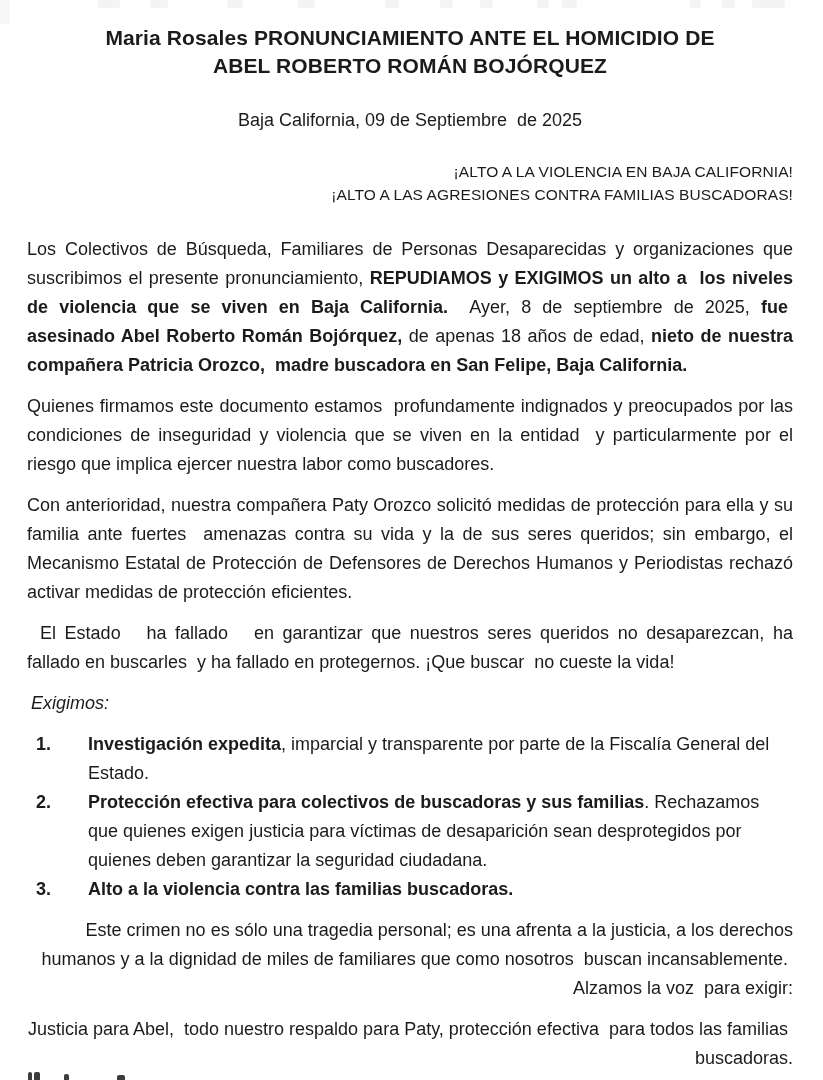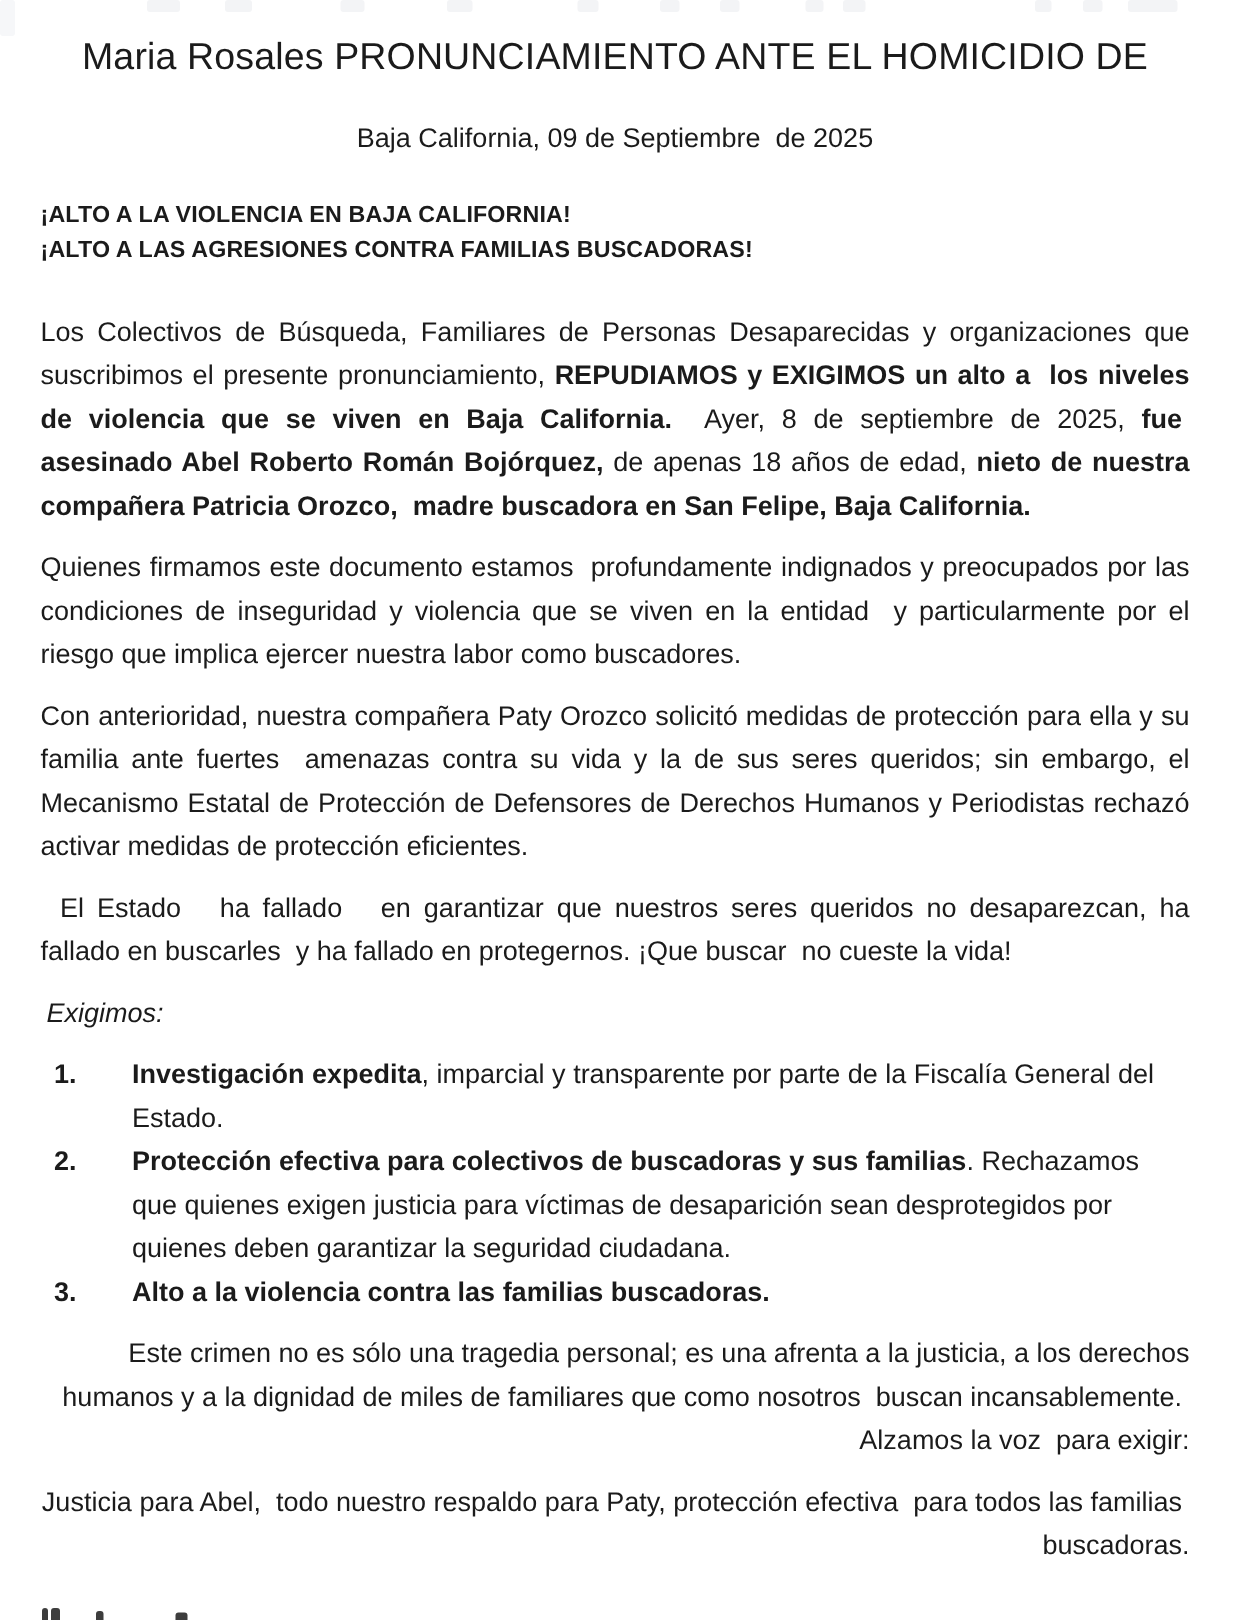--- a/index.html
+++ b/index.html
@@ -16,36 +16,36 @@
     color: #1b1b1b;
   }
   .content {
     position: relative;
     padding: 24px 30px 0 27px;
     box-sizing: border-box;
   }
   
   .doc-title {
     text-align: center;
-    font-size: 25px;
-    font-weight: 400;
+    font-size: 21px;
+    font-weight: 700;
     line-height: 28px;
     letter-spacing: 0.1px;
     margin: 0;
   }
   .dateline {
     text-align: center;
     font-size: 18px;
     line-height: 24px;
     margin-top: 28px;
   }
   
   .slogans {
-    text-align: left;
-    font-weight: 700;
+    text-align: right;
+    font-weight: 400;
     font-size: 15.5px;
     line-height: 23px;
     margin-top: 28px;
     letter-spacing: 0.1px;
   }
   
   .para {
     font-size: 18px;
     line-height: 29px;
     margin: 0 0 12px 0;
@@ -112,20 +112,21 @@
     <span class="edge-artifact" style="left:562px; top:0; width:15px; height:8px;"></span>
     <span class="edge-artifact" style="left:690px; top:0; width:11px; height:8px;"></span>
     <span class="edge-artifact" style="left:722px; top:0; width:13px; height:8px;"></span>
     <span class="edge-artifact" style="left:752px; top:0; width:33px; height:8px;"></span>
   </div>
 
   <div class="content">
 
     <h1 class="doc-title">
       <span>Maria Rosales PRONUNCIAMIENTO ANTE EL HOMICIDIO DE</span><br>
+      <span>ABEL ROBERTO ROMÁN BOJÓRQUEZ</span>
     </h1>
 
     <div class="dateline">Baja California, 09 de Septiembre&nbsp; de 2025</div>
 
     <div class="slogans">
       <div>¡ALTO A LA VIOLENCIA EN BAJA CALIFORNIA!</div>
       <div>¡ALTO A LAS AGRESIONES CONTRA FAMILIAS BUSCADORAS!</div>
     </div>
 
     <p class="para first">Los Colectivos de Búsqueda, Familiares de Personas Desaparecidas y organizaciones que suscribimos el presente pronunciamiento, <b>REPUDIAMOS y EXIGIMOS un alto a&nbsp; los niveles de violencia que se viven en Baja California.</b>&nbsp; Ayer, 8 de septiembre de 2025, <b>fue&nbsp; asesinado Abel Roberto Román Bojórquez,</b> de apenas 18 años de edad, <b>nieto de nuestra compañera Patricia Orozco,&nbsp; madre buscadora en San Felipe, Baja California.</b></p>

